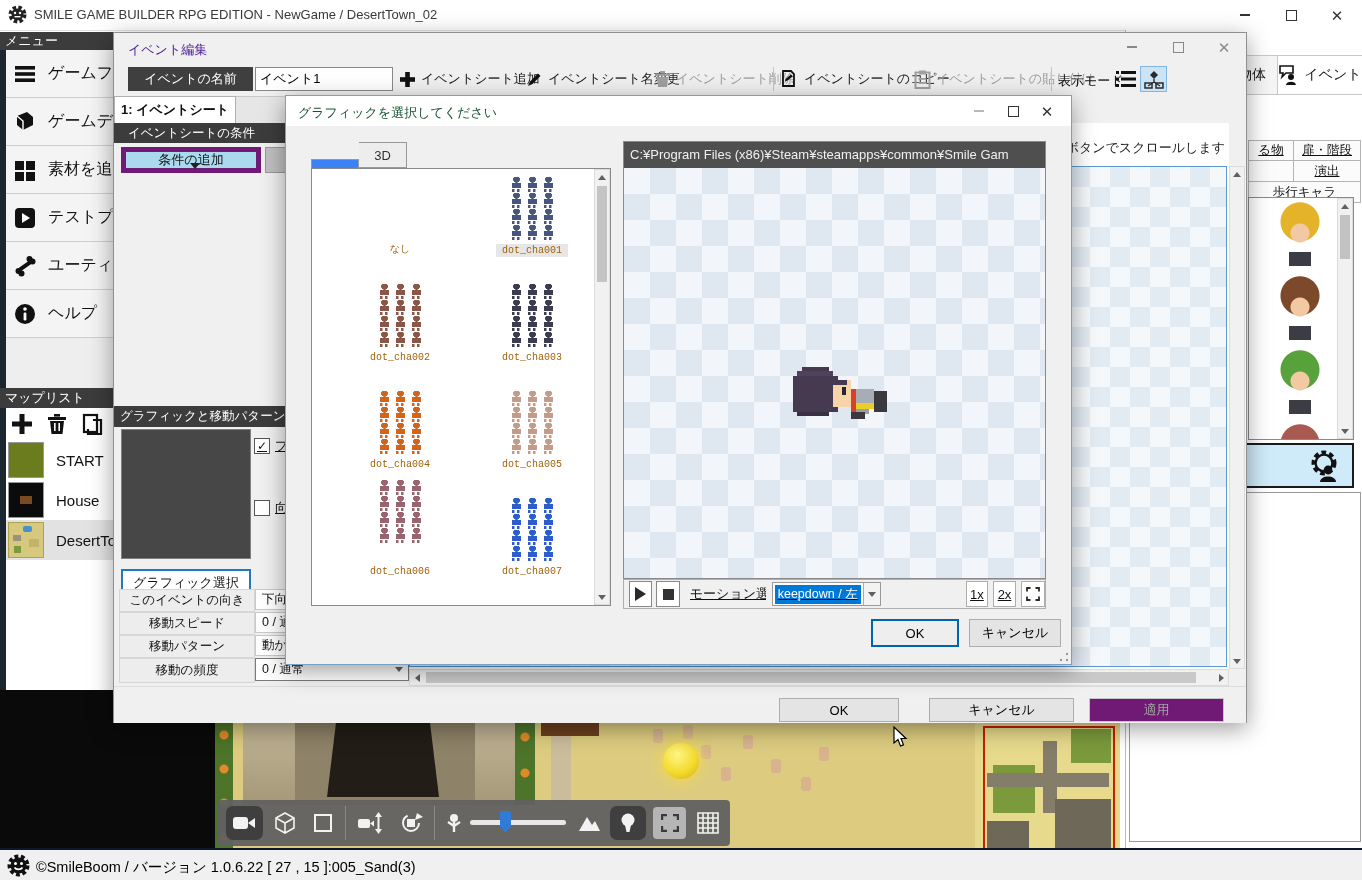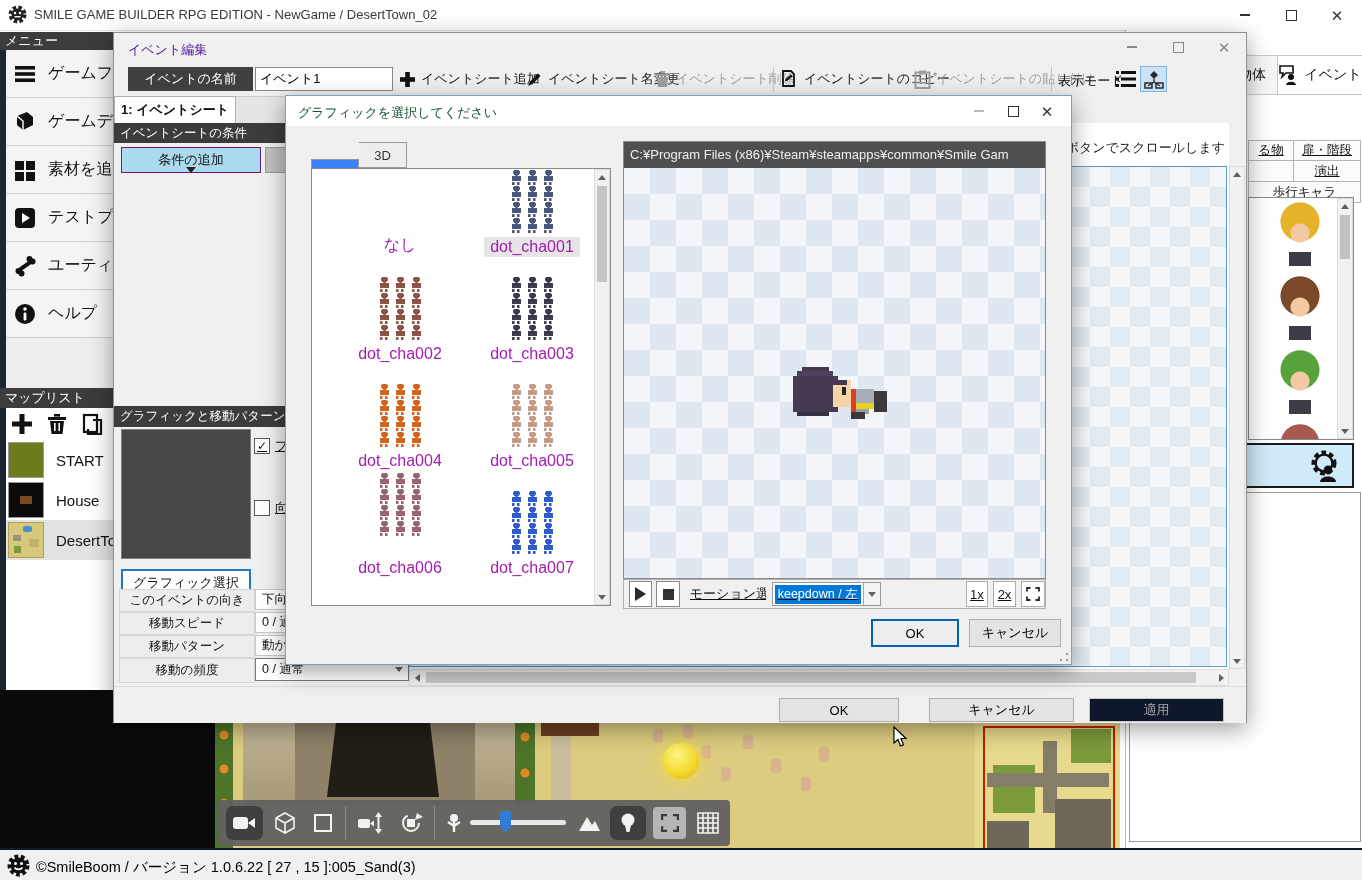--- a/index.html
+++ b/index.html
@@ -25,21 +25,21 @@
   .maxbox{width:9px;height:9px;border:1px solid #333;}
   .xglyph{font-size:15px;color:#333;line-height:1;}
   
   .tbbtn{display:flex;align-items:center;gap:5px;font-size:13px;color:#1a1a1a;}
   .tbbtn.dis{color:#9f9f9f;}
   .sep{width:1px;height:24px;background:#c4c4c4;}
   
   .btn{background:#e4e4e4;border:1px solid #adadad;font-size:13px;display:flex;
        align-items:center;justify-content:center;font-family:inherit;}
   .btn.focus{border:2px solid #0063b1;background:#ececec;}
-  .btn.dis{color:#a5a5a5;background:#0f172a;border-color:#c6c6c6;}
+  .btn.dis{color:#a5a5a5;background:#701a75;border-color:#c6c6c6;}
   
   .track{background:#f1f1f1;border:1px solid #dcdcdc;box-sizing:border-box;}
   .tri-up{width:0;height:0;border-left:4px solid transparent;border-right:4px solid transparent;border-bottom:5px solid #606060;}
   .tri-dn{width:0;height:0;border-left:4px solid transparent;border-right:4px solid transparent;border-top:5px solid #606060;}
   .tri-lf{width:0;height:0;border-top:4px solid transparent;border-bottom:4px solid transparent;border-right:5px solid #606060;}
   .tri-rt{width:0;height:0;border-top:4px solid transparent;border-bottom:4px solid transparent;border-left:5px solid #606060;}
   
   .side-item{height:47px;border-bottom:1px solid #cfcfcf;background:#f4f4f4;display:flex;
              align-items:center;gap:10px;padding-left:6px;font-size:16px;white-space:nowrap;}
   
@@ -47,21 +47,21 @@
   .map-item.sel{background:#e2e2e2;}
   .thumb{width:34px;height:34px;border:1px solid #999;flex:none;}
   
   .plabel{position:absolute;left:5px;width:134px;height:21px;background:#ededed;border:1px solid #d6d6d6;
           font-size:12.5px;display:flex;align-items:center;justify-content:center;}
   .pval{position:absolute;left:141px;width:154px;height:21px;background:#fff;border:1px solid #c9c9c9;
         font-size:12.5px;display:flex;align-items:center;padding-left:6px;box-sizing:border-box;white-space:nowrap;overflow:hidden;}
   
   .entry{position:absolute;width:120px;height:86px;display:flex;flex-direction:column;
          align-items:center;justify-content:flex-end;gap:4px;}
-  .entry-label{font-size:16px;color:#a21caf;padding:1px 6px;white-space:nowrap;}
+  .entry-label{font-size:10px;color:#a16207;padding:1px 6px;white-space:nowrap;font-family:Liberation Mono, monospace;}
   .entry-label.sel{background:#e6e6e6;}
   .mini-grid{display:grid;grid-template-columns:repeat(3,13px);grid-auto-rows:15px;column-gap:3px;row-gap:1px;}
   .mini{width:13px;height:15px;background:
     radial-gradient(circle at 50% 16%,var(--c,#777) 3.1px,transparent 3.6px),
     linear-gradient(var(--c,#777),var(--c,#777)) 50% 58%/9px 5px no-repeat,
     linear-gradient(var(--c,#777),var(--c,#777)) 28% 100%/2.5px 3.5px no-repeat,
     linear-gradient(var(--c,#777),var(--c,#777)) 72% 100%/2.5px 3.5px no-repeat;}
   
   .chibi{width:64px;height:66px;background:
     radial-gradient(circle at 50% 47%,#f2c9a2 9px,transparent 10px),
@@ -453,22 +453,22 @@
           <path d="M10 1 L14 5 L10 9 L6 5 Z" fill="#2a2a2a"></path>
           <path d="M10 9 L10 12 M4 16 L10 12 L16 16" stroke="#2a2a2a" stroke-width="1.4" fill="none"></path>
           <rect x="1" y="13" width="7" height="5" fill="none" stroke="#2a2a2a" stroke-width="1.5"></rect>
           <rect x="12" y="13" width="7" height="5" fill="none" stroke="#2a2a2a" stroke-width="1.5"></rect>
         </svg>
     </div>
 
     <div class="abs" style="left:0;top:63px;width:295px;height:27px;background:#e6e6e6;border-top:1px solid #c8c8c8;"></div>
     <div class="abs ctr" style="left:0;top:63px;width:122px;height:27px;background:#fff;border:1px solid #b0b0b0;border-bottom:none;font-size:13px;font-weight:bold;box-sizing:border-box;">1: イベントシート</div>
 
-    <div class="abs dark" style="left:0;top:90px;width:295px;height:20px;font-size:12.5px;line-height:20px;padding-left:6px;box-sizing:border-box;">イベントシートの条件</div>
-    <div class="abs ctr" style="left:7px;top:114px;width:140px;height:26px;background:#abd9ee;border:1px solid #701a75;font-size:13px;box-sizing:border-box;">
+    <div class="abs dark" style="left:0;top:90px;width:295px;height:20px;font-size:12.5px;line-height:20px;padding-left:14px;box-sizing:border-box;">イベントシートの条件</div>
+    <div class="abs ctr" style="left:7px;top:114px;width:140px;height:26px;background:#abd9ee;border:5px solid #701a75;font-size:13px;box-sizing:border-box;">
       <span>条件の追加</span>
       <div class="abs" style="bottom:-1px;left:64px;width:0;height:0;border-left:5px solid transparent;border-right:5px solid transparent;border-top:6px solid #222;"></div>
     </div>
     <div class="abs" style="left:151px;top:114px;width:60px;height:26px;background:#c0c0c0;border:1px solid #989898;box-sizing:border-box;"></div>
 
     <div class="abs dark" style="left:0;top:373px;width:295px;height:21px;font-size:12.5px;line-height:21px;padding-left:6px;box-sizing:border-box;">グラフィックと移動パターン</div>
     <div class="abs" style="left:7px;top:396px;width:130px;height:130px;background:#474747;border:1px solid #808080;box-sizing:border-box;"></div>
     <div class="abs row nowrap" style="left:140px;top:404px;gap:5px;font-size:13px;">
       <div class="cb">✓</div>
         <span>プレビュー</span>

